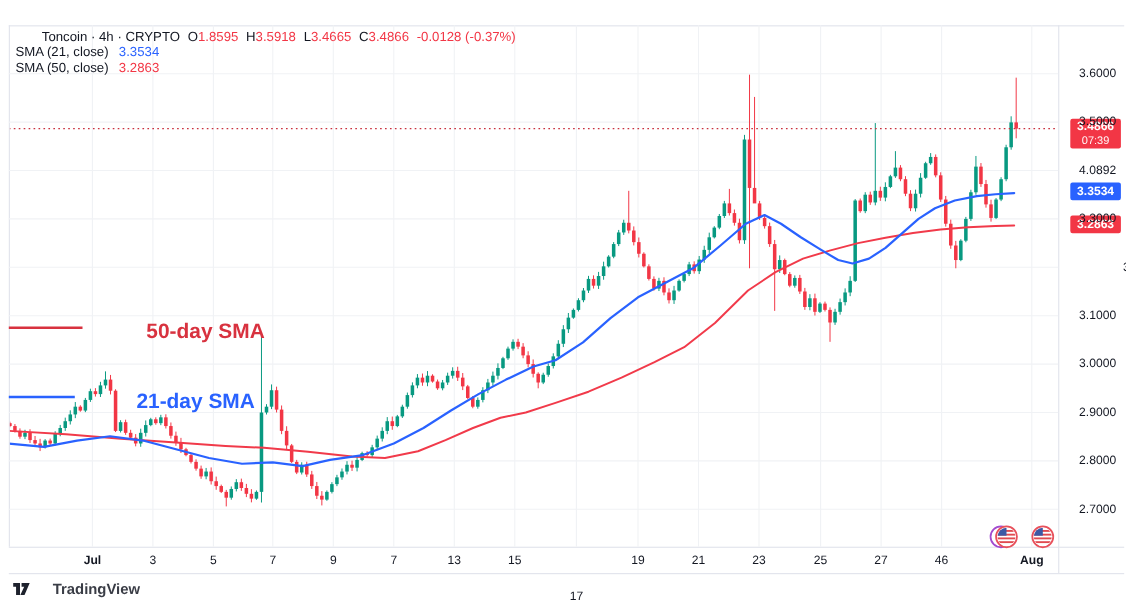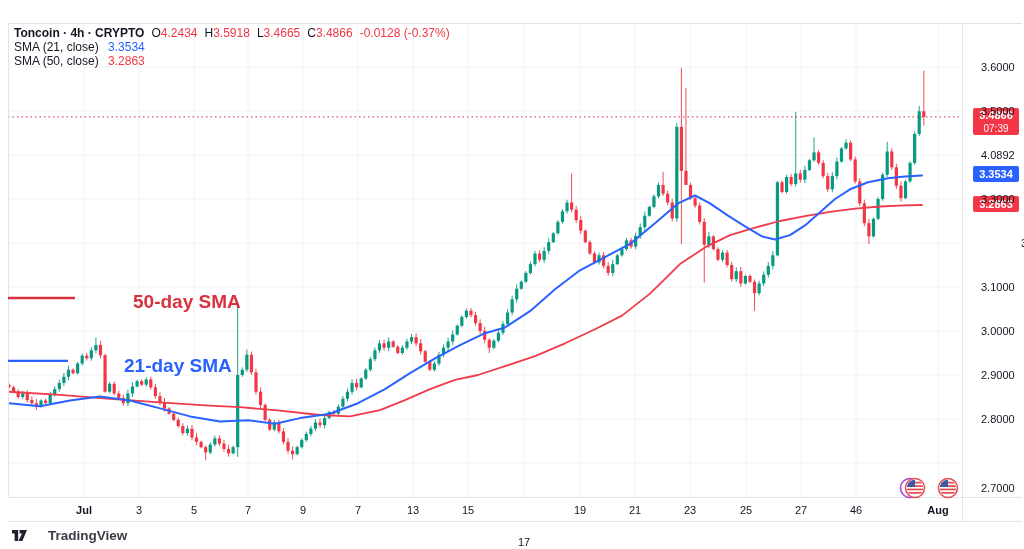--- a/index.html
+++ b/index.html
@@ -5,21 +5,21 @@
   html,body{margin:0;padding:0;background:#fff;}
   #app{position:relative;width:1024px;height:549px;background:#ffffff;overflow:hidden;
        font-family:"Liberation Sans",sans-serif;color:#131722;}
   .abs{position:absolute;}
   #attribution{left:8px;top:4px;font-size:12.5px;font-weight:700;color:#131722;white-space:nowrap;}
   
   .bline{background:#e0e3eb;}
   
   #legend{left:14px;top:26px;font-size:12px;line-height:14px;}
   .lrow{white-space:nowrap;margin-bottom:0;}
-  #symbol-line{font-weight:700;color:#131722;}
+  #symbol-line{font-weight:400;color:#131722;margin-left:24px;}
   .ohlc-k{color:#131722;margin-left:7px;}
   .ohlc-v{color:#f23645;}
   .chg{color:#f23645;margin-left:7px;}
   .sma-label{color:#131722;}
   .sma-val{margin-left:6px;}
   
   .plabel{position:absolute;left:981px;font-size:11px;color:#131722;}
   .tlabel{position:absolute;top:504px;font-size:11px;color:#131722;transform:translateX(-50%);}
   .tlabel.bold{font-weight:700;}
   
@@ -493,21 +493,21 @@
           <rect x="922.1999999999999" y="111.26400000000001" width="3.2" height="5.631999999999962" fill="#f23645"></rect>
         </g>
         <path d="M8.0,391.7 L60.0,394.8 L110.0,398.8 L160.0,402.3 L205.0,405.4 L240.0,407.1 L280.0,410.6 L320.0,415.0 L350.0,416.4 L380.0,410.2 L405.0,400.1 L430.0,389.1 L455.0,379.8 L478.0,375.0 L505.0,366.2 L535.0,356.1 L565.0,343.3 L595.0,329.2 L622.0,315.6 L650.0,293.6 L680.0,264.1 L705.0,247.4 L730.0,235.1 L755.0,227.6 L780.0,221.0 L805.0,216.2 L830.0,211.8 L855.0,208.7 L880.0,206.5 L905.0,205.4 L922.0,205.0" fill="none" stroke="#f13a4a" stroke-width="1.8" stroke-linejoin="round" stroke-linecap="round"></path>
         <path d="M8.0,403.2 L40.0,406.2 L70.0,400.5 L100.0,396.6 L130.0,400.5 L160.0,408.4 L190.0,416.4 L220.0,421.6 L248.0,420.3 L275.0,423.8 L300.0,418.1 L330.0,413.7 L358.0,403.2 L385.0,389.1 L410.0,373.2 L435.0,358.3 L460.0,345.1 L485.0,333.2 L505.0,327.5 L530.0,311.2 L555.0,289.2 L580.0,270.3 L605.0,257.1 L630.0,243.9 L655.0,223.2 L678.0,203.4 L695.0,195.5 L710.0,203.4 L728.0,215.7 L745.0,226.3 L762.0,236.4 L775.0,239.5 L790.0,235.1 L805.0,225.4 L820.0,212.2 L835.0,199.0 L850.0,189.3 L868.0,182.3 L888.0,178.3 L905.0,176.6 L922.0,175.5" fill="none" stroke="#2962ff" stroke-width="2" stroke-linejoin="round" stroke-linecap="round"></path>
         <line x1="8" x2="962" y1="116.89599999999997" y2="116.89599999999997" stroke="#c9303e" stroke-width="1" stroke-dasharray="1.5,3"></line>
       </g>
     </svg>
 
   <div class="abs" id="legend">
     <div class="lrow">
-      <span id="symbol-line">Toncoin · 4h · CRYPTO</span><span id="ohlc-row"><span class="ohlc-k">O</span><span class="ohlc-v">4.2434</span><span class="ohlc-k">H</span><span class="ohlc-v">3.5918</span><span class="ohlc-k">L</span><span class="ohlc-v">3.4665</span><span class="ohlc-k">C</span><span class="ohlc-v">3.4866</span></span><span class="chg">-0.0128 (-0.37%)</span>
+      <span id="symbol-line">Toncoin · 4h · CRYPTO</span><span id="ohlc-row"><span class="ohlc-k">O</span><span class="ohlc-v">1.8595</span><span class="ohlc-k">H</span><span class="ohlc-v">3.5918</span><span class="ohlc-k">L</span><span class="ohlc-v">3.4665</span><span class="ohlc-k">C</span><span class="ohlc-v">3.4866</span></span><span class="chg">-0.0128 (-0.37%)</span>
     </div>
     <div class="lrow">
       <span class="sma-label">SMA (21, close)</span>
       <span class="sma-val" style="color:#2962ff">3.3534</span>
     </div>
     <div class="lrow">
       <span class="sma-label">SMA (50, close)</span>
       <span class="sma-val" style="color:#f23645">3.2863</span>
     </div>
   </div>
@@ -525,21 +525,21 @@
   <div id="price-labels">
       <div class="plabel" style="top: 61px;">3.6000</div>
       <div class="plabel" style="top: 105px;">3.5000</div>
       <div class="plabel" style="top: 149px;">4.0892</div>
       <div class="plabel" style="top: 193px;">3.3000</div>
       <div class="plabel" style="top: 237px; margin-left: 40px;">3.2000</div>
       <div class="plabel" style="top: 281px;">3.1000</div>
       <div class="plabel" style="top: 325px;">3.0000</div>
       <div class="plabel" style="top: 369px;">2.9000</div>
       <div class="plabel" style="top: 413px;">2.8000</div>
-      <div class="plabel" style="top: 482px;">2.7000</div>
+      <div class="plabel" style="top: 457px;">2.7000</div>
     </div>
   <div id="time-labels">
       <div class="tlabel bold" style="left: 84px;">Jul</div>
       <div class="tlabel" style="left: 139px;">3</div>
       <div class="tlabel" style="left: 194px;">5</div>
       <div class="tlabel" style="left: 248px;">7</div>
       <div class="tlabel" style="left: 303px;">9</div>
       <div class="tlabel" style="left: 358px;">7</div>
       <div class="tlabel" style="left: 413px;">13</div>
       <div class="tlabel" style="left: 468px;">15</div>

